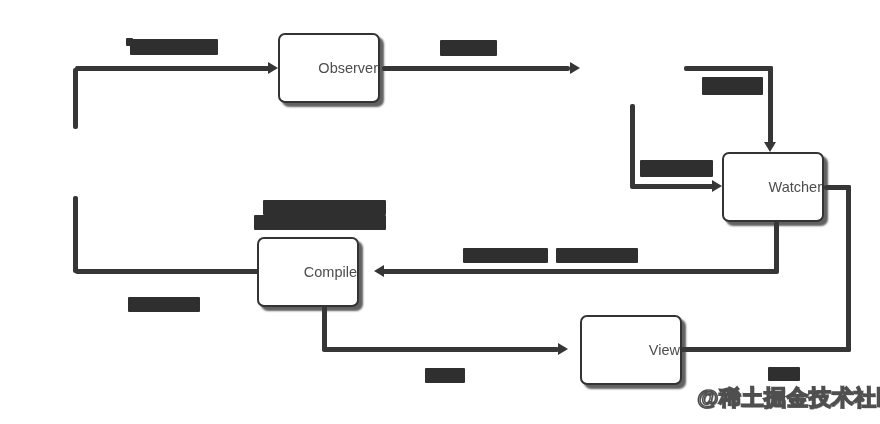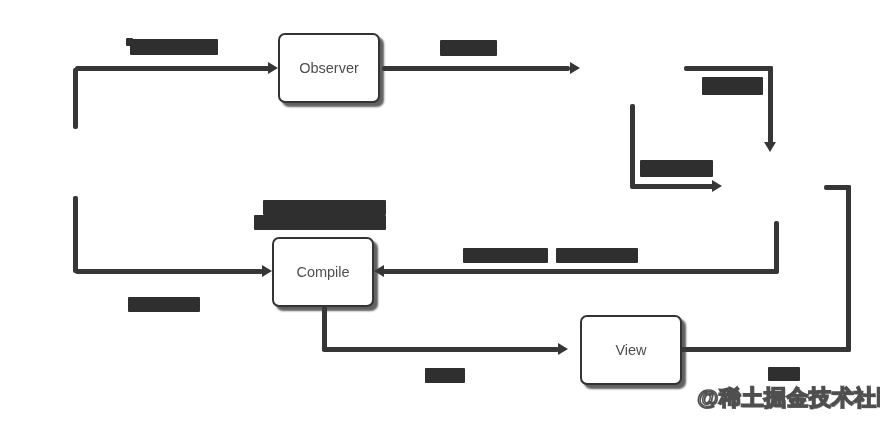--- a/index.html
+++ b/index.html
@@ -4,21 +4,21 @@
 <style>
   html,body { margin:0; padding:0; background:#fff; }
   .canvas {
     position:relative; width:880px; height:424px; background:#ffffff;
     font-family:"Liberation Sans", sans-serif; overflow:hidden;
   }
   .node {
     position:absolute; width:102px; height:70px; box-sizing:border-box;
     background:#ffffff; border:2px solid #333333; border-radius:7px;
     box-shadow:4px 4px 2px rgba(58,58,58,0.8);
-    display:flex; align-items:center; justify-content:center;
+    display:flex; align-items:center; justify-content:flex-end;
     color:#4d4d4d; font-size:14.5px; white-space:nowrap;
   }
   .seg { position:absolute; background:#363636; border-radius:2px; }
   .seg.h { height:5px; }
   .seg.v { width:5px; }
   .arrow { position:absolute; width:0; height:0; }
   .arrow.right { border-top:6px solid transparent; border-bottom:6px solid transparent; border-left:10px solid #363636; }
   .arrow.left  { border-top:6px solid transparent; border-bottom:6px solid transparent; border-right:10px solid #363636; }
   .arrow.down  { border-left:6px solid transparent; border-right:6px solid transparent; border-top:10px solid #363636; }
   .lblock { position:absolute; background:#2f2f2f; border-radius:1px; }
@@ -78,21 +78,24 @@
       <div class="lblock" style="left: 463px; top: 248px; width: 85px; height: 15px;"></div>
       <div class="lblock" style="left: 556px; top: 248px; width: 82px; height: 15px;"></div>
       <div class="lblock" style="left: 128px; top: 297px; width: 72px; height: 15px;"></div>
       <div class="lblock" style="left: 425px; top: 368px; width: 40px; height: 15px;"></div>
       <div class="lblock" style="left: 768px; top: 367px; width: 32px; height: 14px;"></div>
     </div>
 
   <div class="node" style="left:278px;top:33px">
     <span>Observer</span>
   </div>
-  <div class="node" style="left:272px;top:237px">
+  <div class="node" style="left:722px;top:152px">
+    <span>Watcher</span>
+  </div>
+  <div class="node" style="left:257px;top:237px">
     <span>Compile</span>
   </div>
   <div class="node" style="left:580px;top:315px">
     <span>View</span>
   </div>
 
   <div class="watermark">@稀土掘金技术社区</div>
 
 </div>
 

